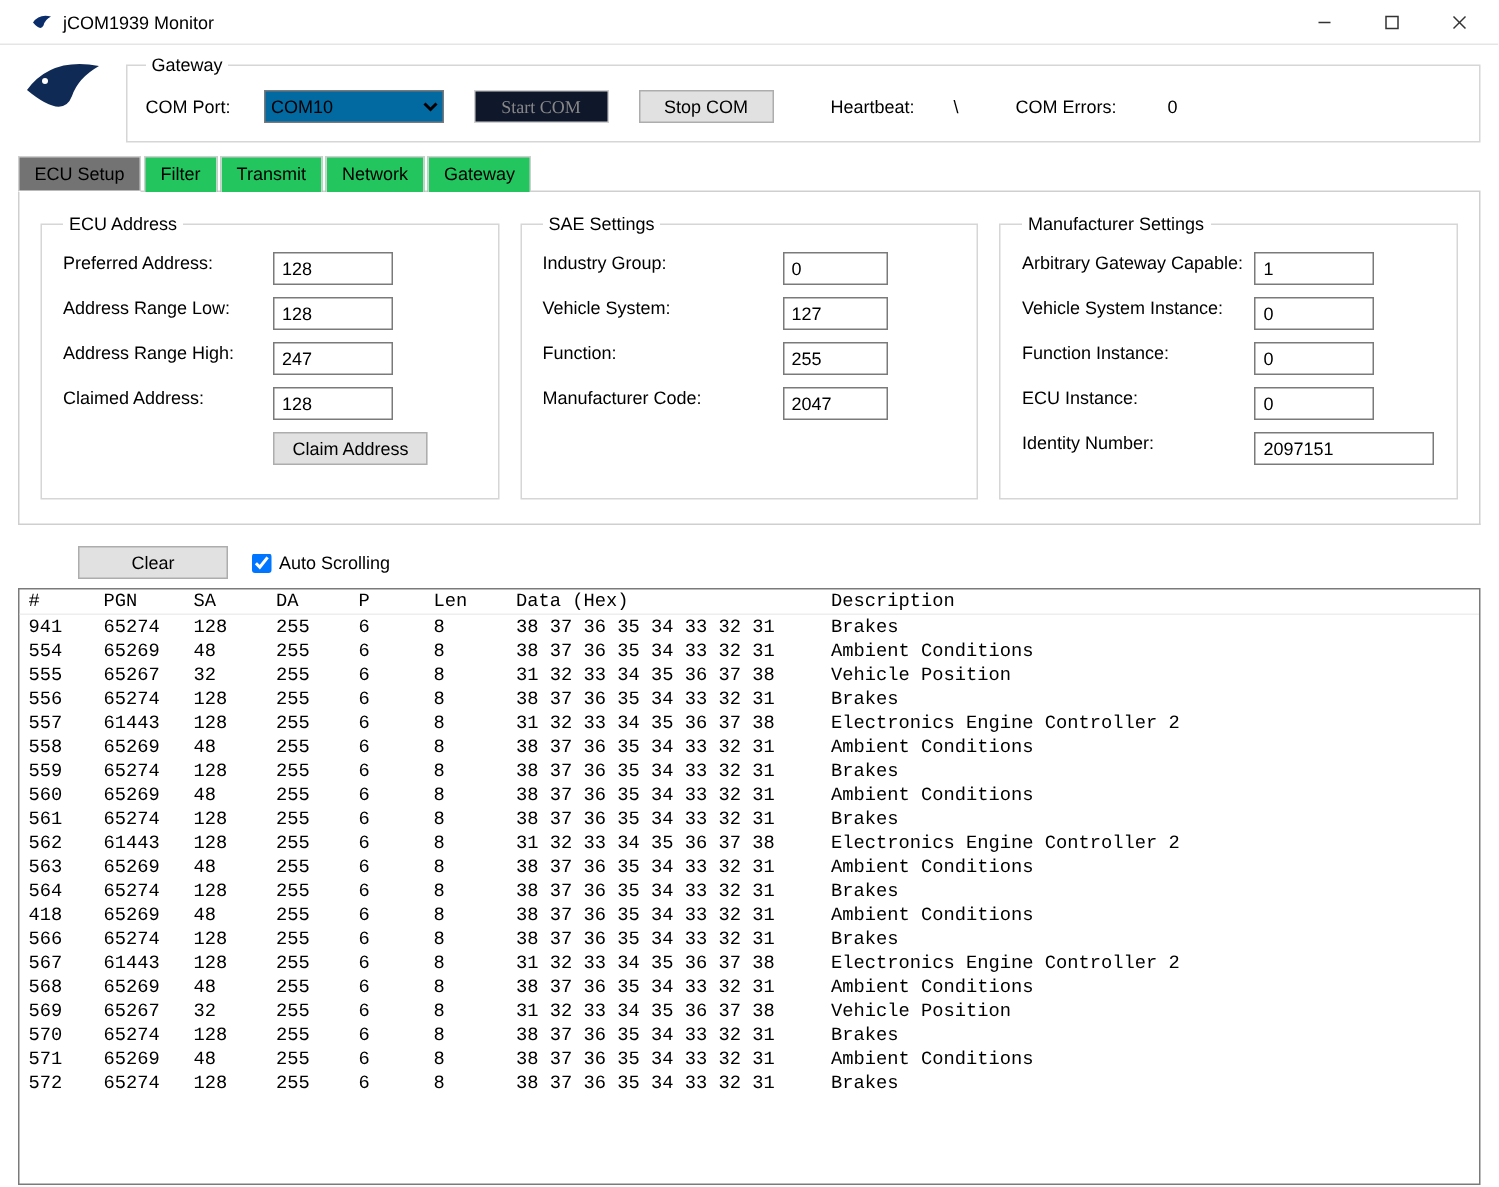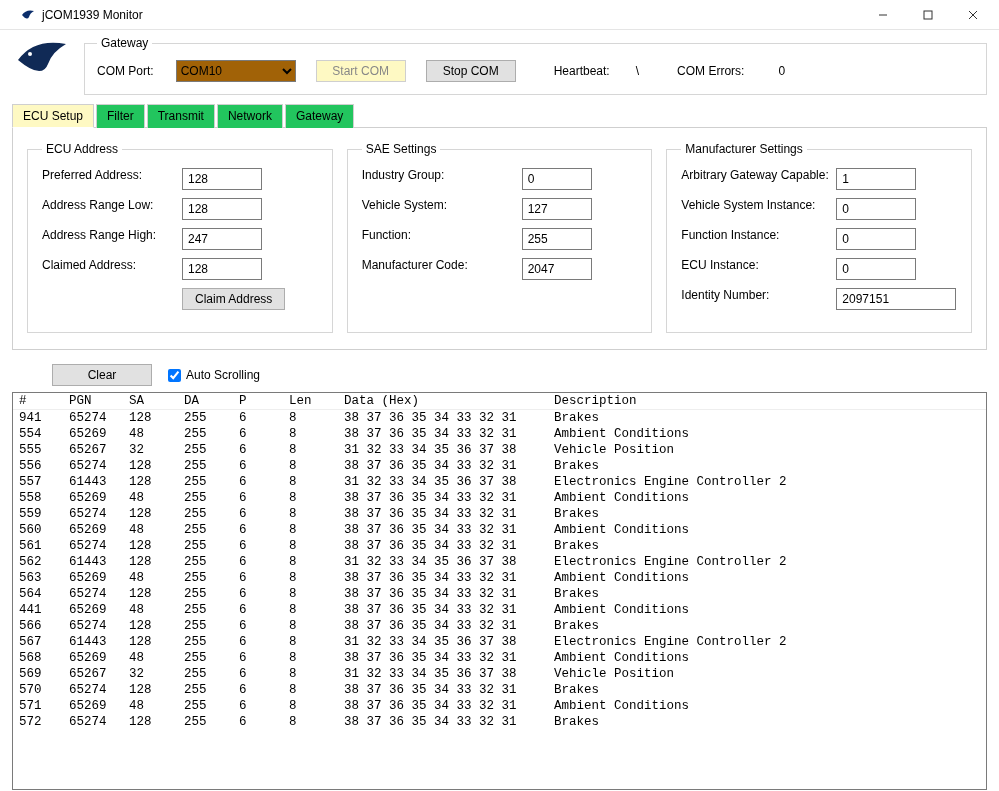--- a/index.html
+++ b/index.html
@@ -42,28 +42,28 @@
 }
 .logo-corner {
   position: absolute;
   top: 34px; left: 14px;
   width: 60px; height: 54px;
   display: flex; align-items: flex-start; justify-content: flex-start;
 }
 .gw-row { display: flex; align-items: center; gap: 20px; }
 .gw-row label { margin-right: 2px; }
 select.combo {
-  width: 120px; height: 22px; border: 1px solid #7a7a7a; background: #a16207; font: inherit;
+  width: 120px; height: 22px; border: 1px solid #7a7a7a; background: #0369a1; font: inherit;
 }
 button.btn {
   height: 22px; min-width: 90px; padding: 0 12px;
   border: 1px solid #adadad; background: #e1e1e1; font: inherit;
 }
 button.btn.active { background: #e1e1e1; }
-button.btn:disabled { color: #888; background: #fef9c3; border-color: #cfcfcf; }
+button.btn:disabled { color: #888; background: #0f172a; border-color: #cfcfcf; font-family: Liberation Serif, serif; }
 .hb-label { margin-left: 18px; }
 .hb-val { margin-left: 6px; }
 .ce-label { margin-left: 18px; }
 .ce-val { margin-left: 14px; }
 
 .tabs {
   display: flex;
   border-bottom: 1px solid #cfcfcf;
   margin-top: 4px;
 }
@@ -71,21 +71,21 @@
   padding: 4px 10px;
   border: 1px solid #cfcfcf;
   border-bottom: none;
   margin-right: 2px;
   background: #22c55e;
   position: relative;
   top: 1px;
   cursor: default;
 }
 .tab.active {
-  background: #fef9c3;
+  background: #737373;
   border-bottom: 1px solid #fff;
 }
 
 .tabpanel {
   border: 1px solid #cfcfcf;
   border-top: none;
   padding: 14px 14px 16px 14px;
 }
 
 .mode-row {
@@ -310,21 +310,21 @@
         <div class="logline"><span>555</span><span>65267</span><span>32</span><span>255</span><span>6</span><span>8</span><span>31 32 33 34 35 36 37 38</span><span>Vehicle Position</span></div>
         <div class="logline"><span>556</span><span>65274</span><span>128</span><span>255</span><span>6</span><span>8</span><span>38 37 36 35 34 33 32 31</span><span>Brakes</span></div>
         <div class="logline"><span>557</span><span>61443</span><span>128</span><span>255</span><span>6</span><span>8</span><span>31 32 33 34 35 36 37 38</span><span>Electronics Engine Controller 2</span></div>
         <div class="logline"><span>558</span><span>65269</span><span>48</span><span>255</span><span>6</span><span>8</span><span>38 37 36 35 34 33 32 31</span><span>Ambient Conditions</span></div>
         <div class="logline"><span>559</span><span>65274</span><span>128</span><span>255</span><span>6</span><span>8</span><span>38 37 36 35 34 33 32 31</span><span>Brakes</span></div>
         <div class="logline"><span>560</span><span>65269</span><span>48</span><span>255</span><span>6</span><span>8</span><span>38 37 36 35 34 33 32 31</span><span>Ambient Conditions</span></div>
         <div class="logline"><span>561</span><span>65274</span><span>128</span><span>255</span><span>6</span><span>8</span><span>38 37 36 35 34 33 32 31</span><span>Brakes</span></div>
         <div class="logline"><span>562</span><span>61443</span><span>128</span><span>255</span><span>6</span><span>8</span><span>31 32 33 34 35 36 37 38</span><span>Electronics Engine Controller 2</span></div>
         <div class="logline"><span>563</span><span>65269</span><span>48</span><span>255</span><span>6</span><span>8</span><span>38 37 36 35 34 33 32 31</span><span>Ambient Conditions</span></div>
         <div class="logline"><span>564</span><span>65274</span><span>128</span><span>255</span><span>6</span><span>8</span><span>38 37 36 35 34 33 32 31</span><span>Brakes</span></div>
-        <div class="logline"><span>441</span><span>65269</span><span>48</span><span>255</span><span>6</span><span>8</span><span>38 37 36 35 34 33 32 31</span><span>Ambient Conditions</span></div>
+        <div class="logline"><span>418</span><span>65269</span><span>48</span><span>255</span><span>6</span><span>8</span><span>38 37 36 35 34 33 32 31</span><span>Ambient Conditions</span></div>
         <div class="logline"><span>566</span><span>65274</span><span>128</span><span>255</span><span>6</span><span>8</span><span>38 37 36 35 34 33 32 31</span><span>Brakes</span></div>
         <div class="logline"><span>567</span><span>61443</span><span>128</span><span>255</span><span>6</span><span>8</span><span>31 32 33 34 35 36 37 38</span><span>Electronics Engine Controller 2</span></div>
         <div class="logline"><span>568</span><span>65269</span><span>48</span><span>255</span><span>6</span><span>8</span><span>38 37 36 35 34 33 32 31</span><span>Ambient Conditions</span></div>
         <div class="logline"><span>569</span><span>65267</span><span>32</span><span>255</span><span>6</span><span>8</span><span>31 32 33 34 35 36 37 38</span><span>Vehicle Position</span></div>
         <div class="logline"><span>570</span><span>65274</span><span>128</span><span>255</span><span>6</span><span>8</span><span>38 37 36 35 34 33 32 31</span><span>Brakes</span></div>
         <div class="logline"><span>571</span><span>65269</span><span>48</span><span>255</span><span>6</span><span>8</span><span>38 37 36 35 34 33 32 31</span><span>Ambient Conditions</span></div>
         <div class="logline"><span>572</span><span>65274</span><span>128</span><span>255</span><span>6</span><span>8</span><span>38 37 36 35 34 33 32 31</span><span>Brakes</span></div>
       </div>
   </div>
 

